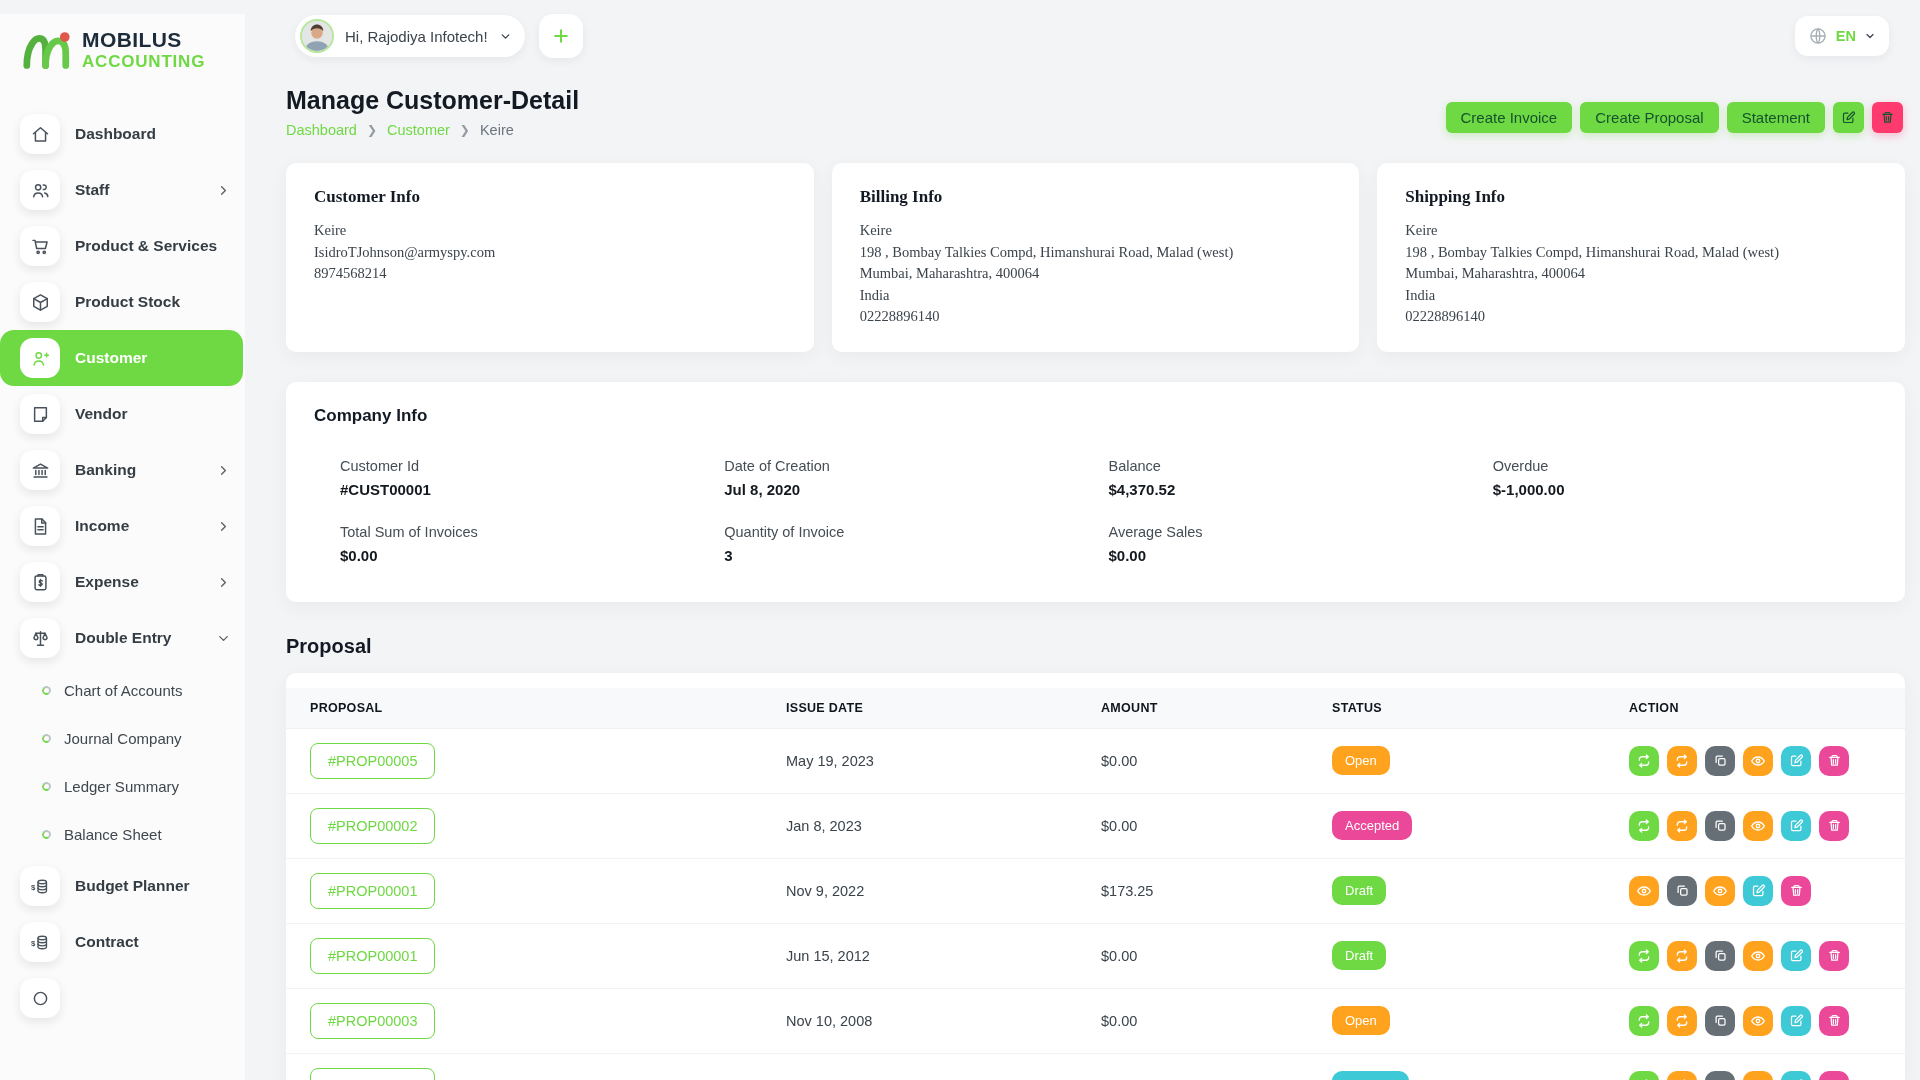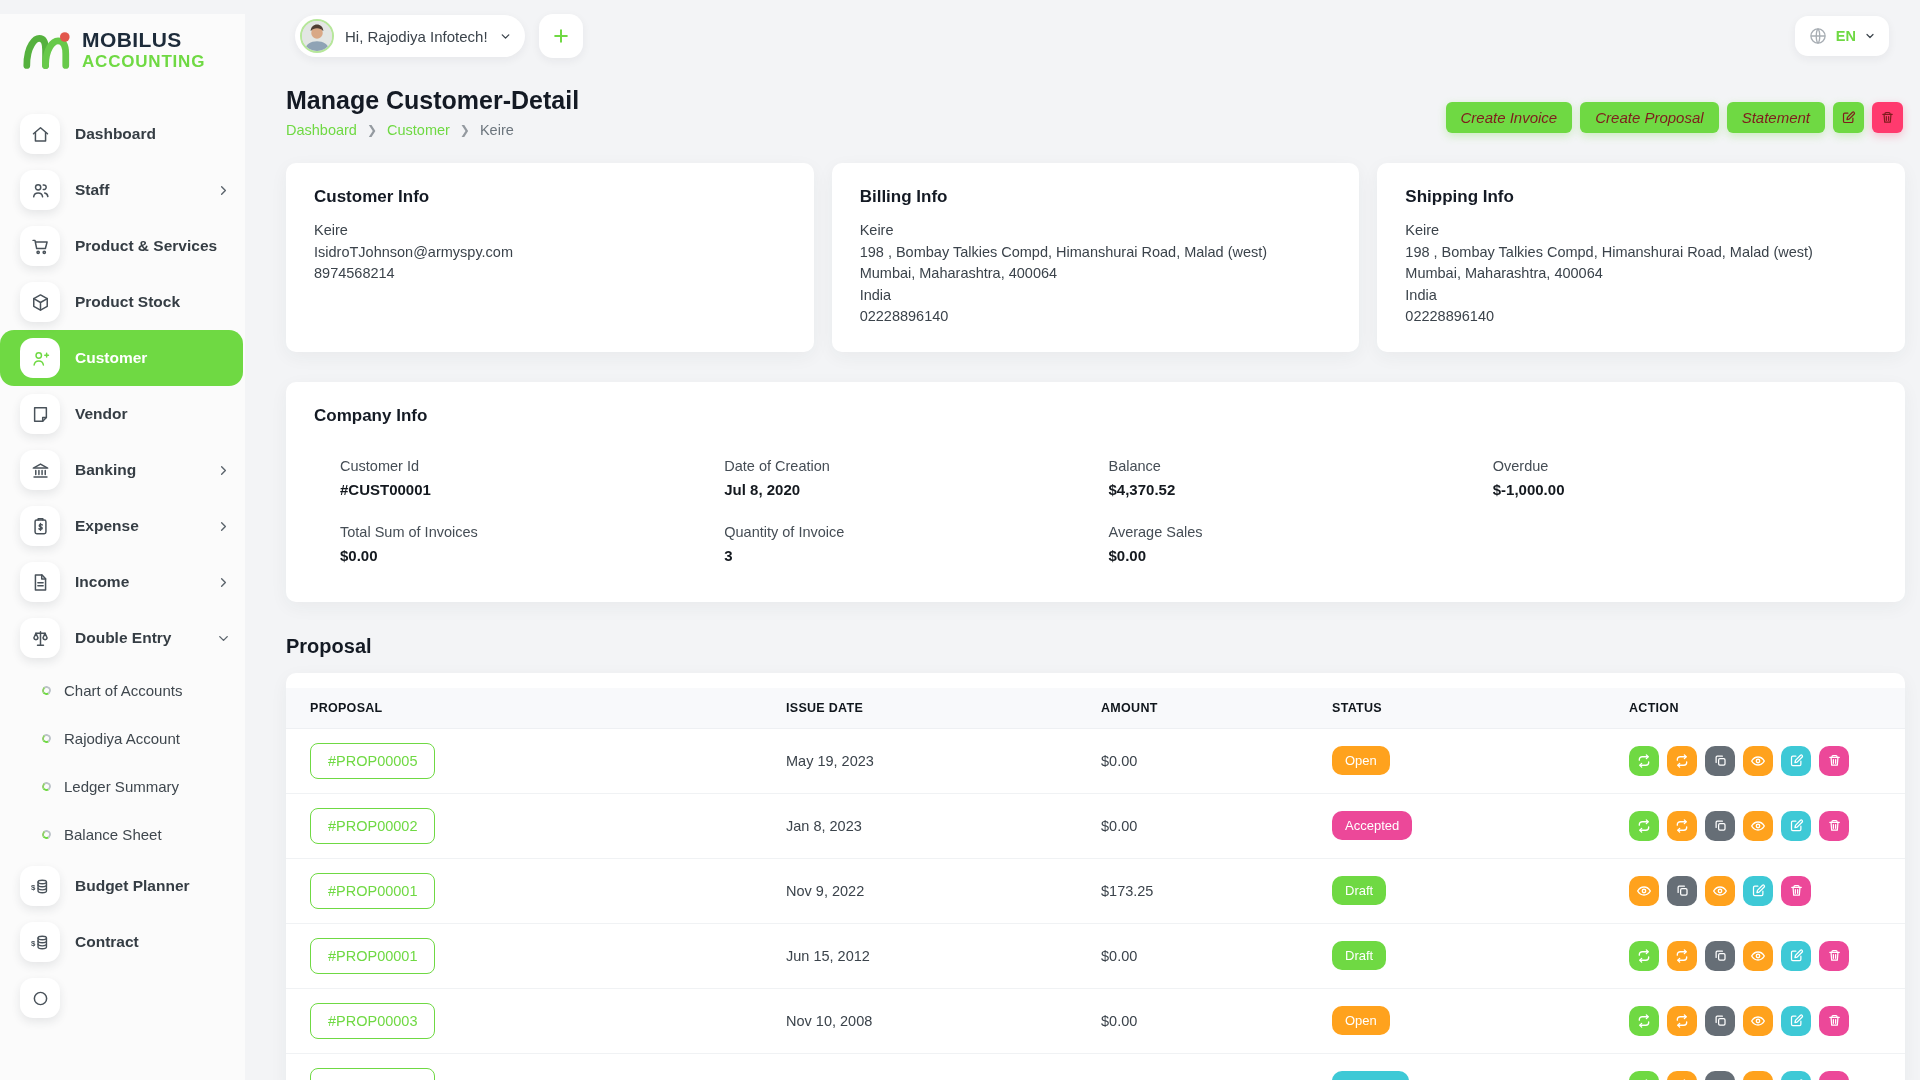--- a/index.html
+++ b/index.html
@@ -40,27 +40,27 @@
   .globe { color:#a8aeb4; display:flex; }
   .lang-code { color:#6fd943; font-weight:700; font-size:14.5px; }
 
   .page-head { display:flex; justify-content:space-between; align-items:flex-end; padding:14px 17px 0 41px; }
   .page-title { font-size:25px; font-weight:700; color:#141a24; }
   .breadcrumb { margin-top:7px; font-size:14.5px; display:flex; gap:10px; align-items:center; }
   .crumb-link { color:#6fd943; cursor:pointer; }
   .crumb-current { color:#6c757d; }
   .crumb-sep { color:#949aa0; font-size:12px; }
   .head-actions { display:flex; gap:8px; align-items:center; padding-bottom:5px; }
-  .btn { height:31px; padding:0 15px; border-radius:6px; background:#6fd943; color:#7f1d1d; font-size:15px;
+  .btn { height:31px; padding:0 15px; border-radius:6px; background:#6fd943; color:#14532d; font-size:15px;
          display:flex; align-items:center; justify-content:center; border:none; cursor:pointer;
-         font-family:inherit; box-shadow:0 3px 8px rgba(111,217,67,.3);font-style:italic; }
+         font-family:inherit; box-shadow:0 3px 8px rgba(111,217,67,.3); }
   .btn-sq { width:31px; padding:0; }
   .btn-pink { background:#ff3a6e; box-shadow:0 3px 8px rgba(255,58,110,.3); }
 
-  .cards3 { display:grid; grid-template-columns:repeat(3,1fr); gap:18px; margin:25px 15px 0 41px; }
+  .cards3 { display:grid; grid-template-columns:repeat(3,1fr); gap:18px; margin:25px 15px 0 41px;font-family:Liberation Serif, serif; }
   .card { background:#fff; border-radius:10px; box-shadow:0 5px 18px rgba(40,50,60,.05); padding:24px 28px; min-height:182px; }
   .card-title { font-size:17px; font-weight:700; color:#141a24; margin-bottom:13px; }
   .card-lines div { font-size:14.5px; color:#3b434b; line-height:21.5px; }
 
   .company-card { margin:30px 15px 0 41px; min-height:216px; }
   .fields-grid { display:grid; grid-template-columns:repeat(4,1fr); row-gap:26px; padding:19px 0 14px 26px; }
   .f-label { font-size:14.5px; color:#454d55; margin-bottom:7px; }
   .f-value { font-size:15px; font-weight:700; color:#14191f; }
 
   .section-title { margin:33px 0 0 41px; font-size:20px; font-weight:700; color:#141a24; }
@@ -172,68 +172,68 @@
         <span class="side-label">Banking</span>
         <span class="side-chev">
           <svg width="15" height="15" viewBox="0 0 24 24" fill="none" stroke="currentColor" stroke-linecap="round" stroke-linejoin="round" stroke-width="2.2">
             <path d="M9 6l6 6-6 6"></path>
           </svg>
         </span>
       </div>
       <div class="side-item">
         <span class="icon-card">
           <svg width="21" height="21" viewBox="0 0 24 24" fill="none" stroke="currentColor" stroke-linecap="round" stroke-linejoin="round" stroke-width="1.7">
+            <path d="M6.2 3.5h7.6l4 4.2v12.8H6.2z"></path>
+            <path d="M13.4 3.5v4.6h4.4M9 12.2h6M9 15.6h6"></path>
+          </svg>
+        </span>
+        <span class="side-label">Income</span>
+        <span class="side-chev">
+          <svg width="15" height="15" viewBox="0 0 24 24" fill="none" stroke="currentColor" stroke-linecap="round" stroke-linejoin="round" stroke-width="2.2">
+            <path d="M9 6l6 6-6 6"></path>
+          </svg>
+        </span>
+      </div>
+      <div class="side-item">
+        <span class="icon-card">
+          <svg width="21" height="21" viewBox="0 0 24 24" fill="none" stroke="currentColor" stroke-linecap="round" stroke-linejoin="round" stroke-width="1.7">
             <rect x="5.8" y="4.6" width="12.4" height="15.6" rx="2"></rect>
             <path d="M9.3 4.6V3.2h5.4v1.4"></path>
             <path d="M12 8.6v7.6M14 10.2c-.6-.8-3.4-.9-3.4.8 0 1.8 3.3 1 3.3 2.9 0 1.7-2.9 1.7-3.7.7"></path>
           </svg>
         </span>
         <span class="side-label">Expense</span>
         <span class="side-chev">
           <svg width="15" height="15" viewBox="0 0 24 24" fill="none" stroke="currentColor" stroke-linecap="round" stroke-linejoin="round" stroke-width="2.2">
             <path d="M9 6l6 6-6 6"></path>
           </svg>
         </span>
       </div>
       <div class="side-item">
         <span class="icon-card">
           <svg width="21" height="21" viewBox="0 0 24 24" fill="none" stroke="currentColor" stroke-linecap="round" stroke-linejoin="round" stroke-width="1.7">
-            <path d="M6.2 3.5h7.6l4 4.2v12.8H6.2z"></path>
-            <path d="M13.4 3.5v4.6h4.4M9 12.2h6M9 15.6h6"></path>
-          </svg>
-        </span>
-        <span class="side-label">Income</span>
-        <span class="side-chev">
-          <svg width="15" height="15" viewBox="0 0 24 24" fill="none" stroke="currentColor" stroke-linecap="round" stroke-linejoin="round" stroke-width="2.2">
-            <path d="M9 6l6 6-6 6"></path>
-          </svg>
-        </span>
-      </div>
-      <div class="side-item">
-        <span class="icon-card">
-          <svg width="21" height="21" viewBox="0 0 24 24" fill="none" stroke="currentColor" stroke-linecap="round" stroke-linejoin="round" stroke-width="1.7">
             <path d="M12 4.3v15.4M8.6 19.7h6.8M6.8 6h10.4"></path>
             <path d="M6.8 6l-2.4 5.4c.4 2.6 4.4 2.6 4.8 0z"></path>
             <path d="M17.2 6l-2.4 5.4c.4 2.6 4.4 2.6 4.8 0z"></path>
           </svg>
         </span>
         <span class="side-label">Double Entry</span>
         <span class="side-chev">
           <svg width="15" height="15" viewBox="0 0 24 24" fill="none" stroke="currentColor" stroke-linecap="round" stroke-linejoin="round" stroke-width="2.2">
             <path d="M6 9l6 6 6-6"></path>
           </svg>
         </span>
       </div>
       <div class="side-sub">
         <span class="sub-dot"></span>
                    <span class="sub-label">Chart of Accounts</span>
       </div>
       <div class="side-sub">
         <span class="sub-dot"></span>
-                   <span class="sub-label">Rajodiya Account</span>
+                   <span class="sub-label">Journal Company</span>
       </div>
       <div class="side-sub">
         <span class="sub-dot"></span>
                    <span class="sub-label">Ledger Summary</span>
       </div>
       <div class="side-sub">
         <span class="sub-dot"></span>
                    <span class="sub-label">Balance Sheet</span>
       </div>
       <div class="side-item">

